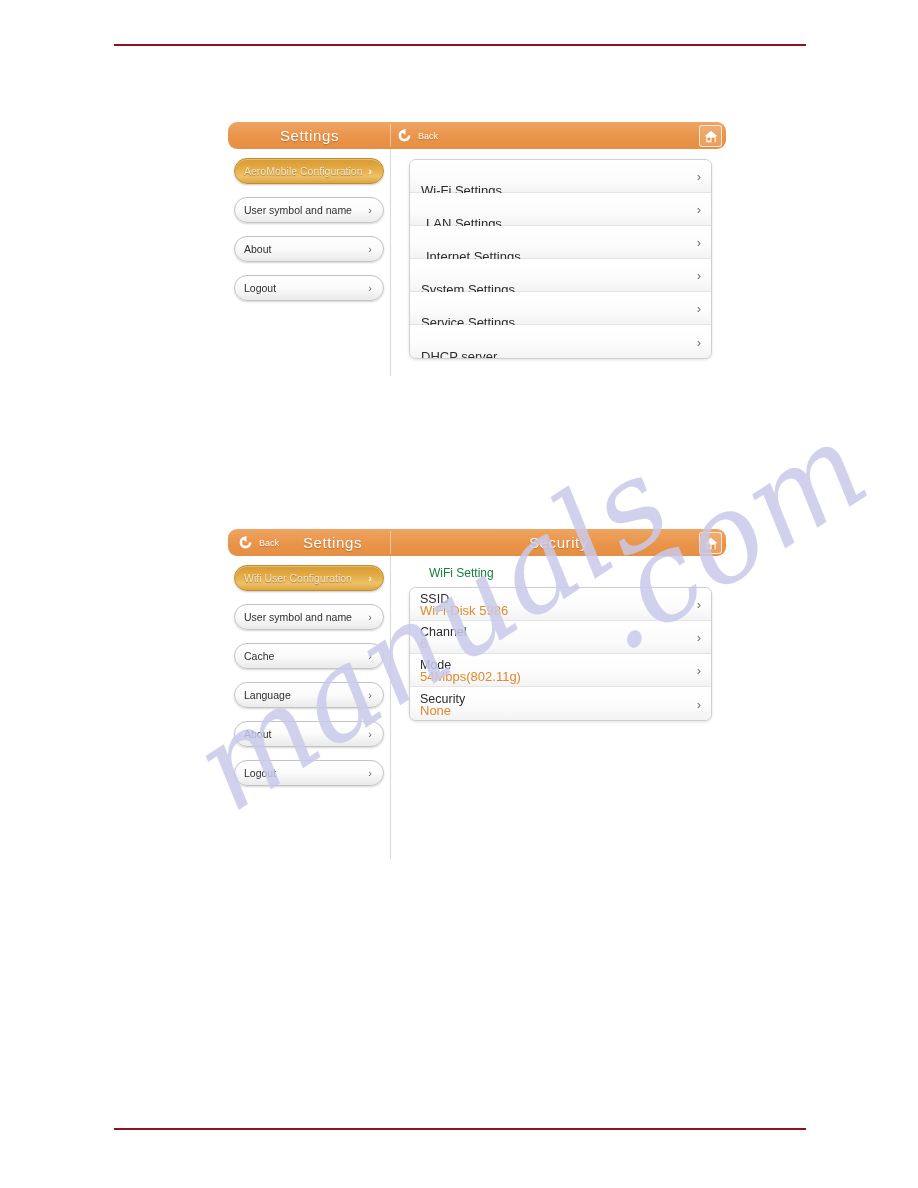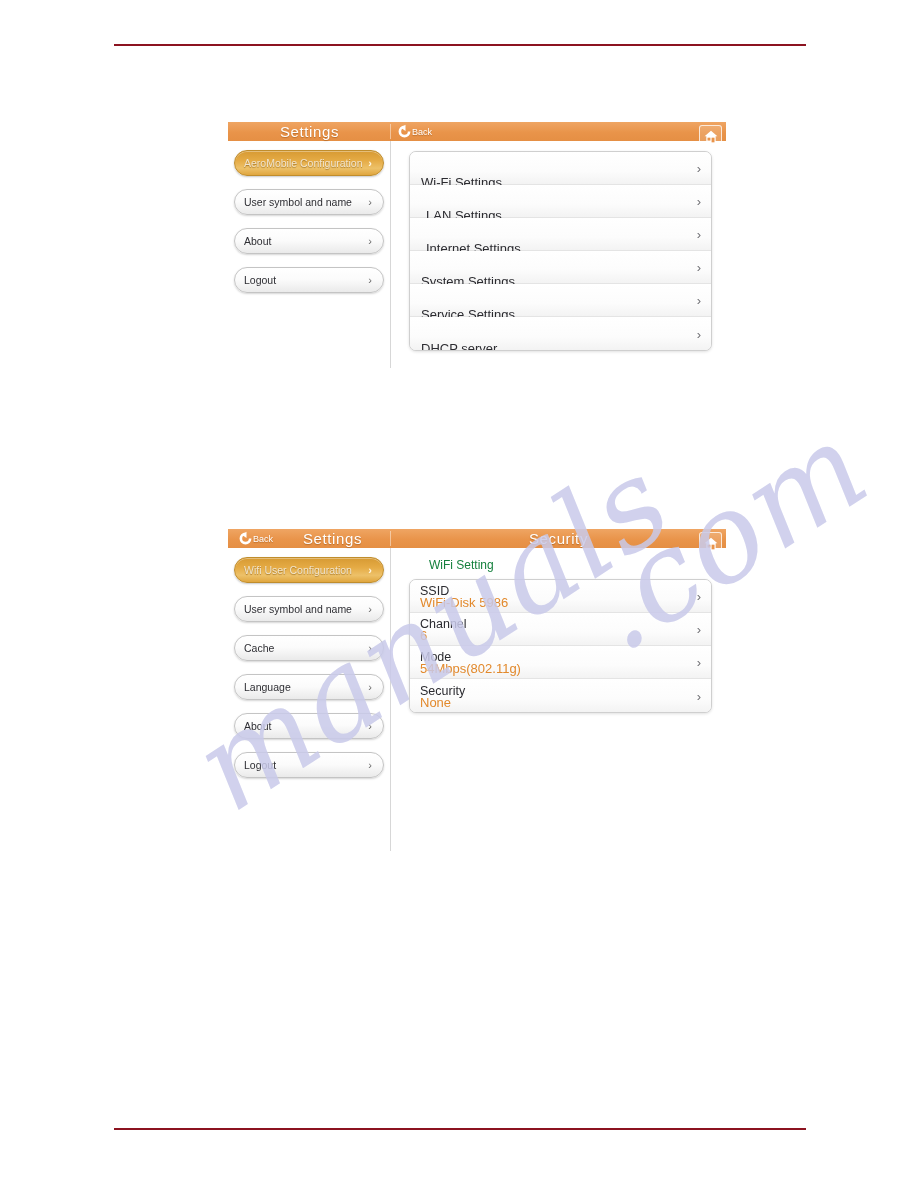--- a/index.html
+++ b/index.html
@@ -67,23 +67,24 @@
     z-index: 2;
     background: #ffffff;
   }
   .shot-1 { left: 228px; top: 122px; }
   .shot-2 { left: 228px; top: 529px; }
 
   
   .titlebar {
     display: flex;
     align-items: flex-start;
-    height: 19px;
+    height: 27px;
     background: linear-gradient(to bottom, #efa563 0%, #e9944a 55%, #e58f44 100%);
     position: relative;
+    border-radius: 9px;
   }
   .tb-left {
     width: 163px;
     display: flex;
     align-items: center;
     justify-content: center;
     height: 100%;
     position: relative;
   }
   .tb-left::after {
@@ -116,21 +117,21 @@
     text-align: center;
     color: #ffffff;
     font-size: 15px;
     letter-spacing: .6px;
     text-shadow: 0 1px 1px rgba(150,80,20,.55);
   }
   
   .back-btn {
     display: flex;
     align-items: center;
-    gap: 0;
+    gap: 6px;
     position: relative;
     z-index: 3;
     padding-left: 6px;
   }
   .back-icon {
     width: 15px;
     height: 15px;
     display: block;
   }
   .back-label {

